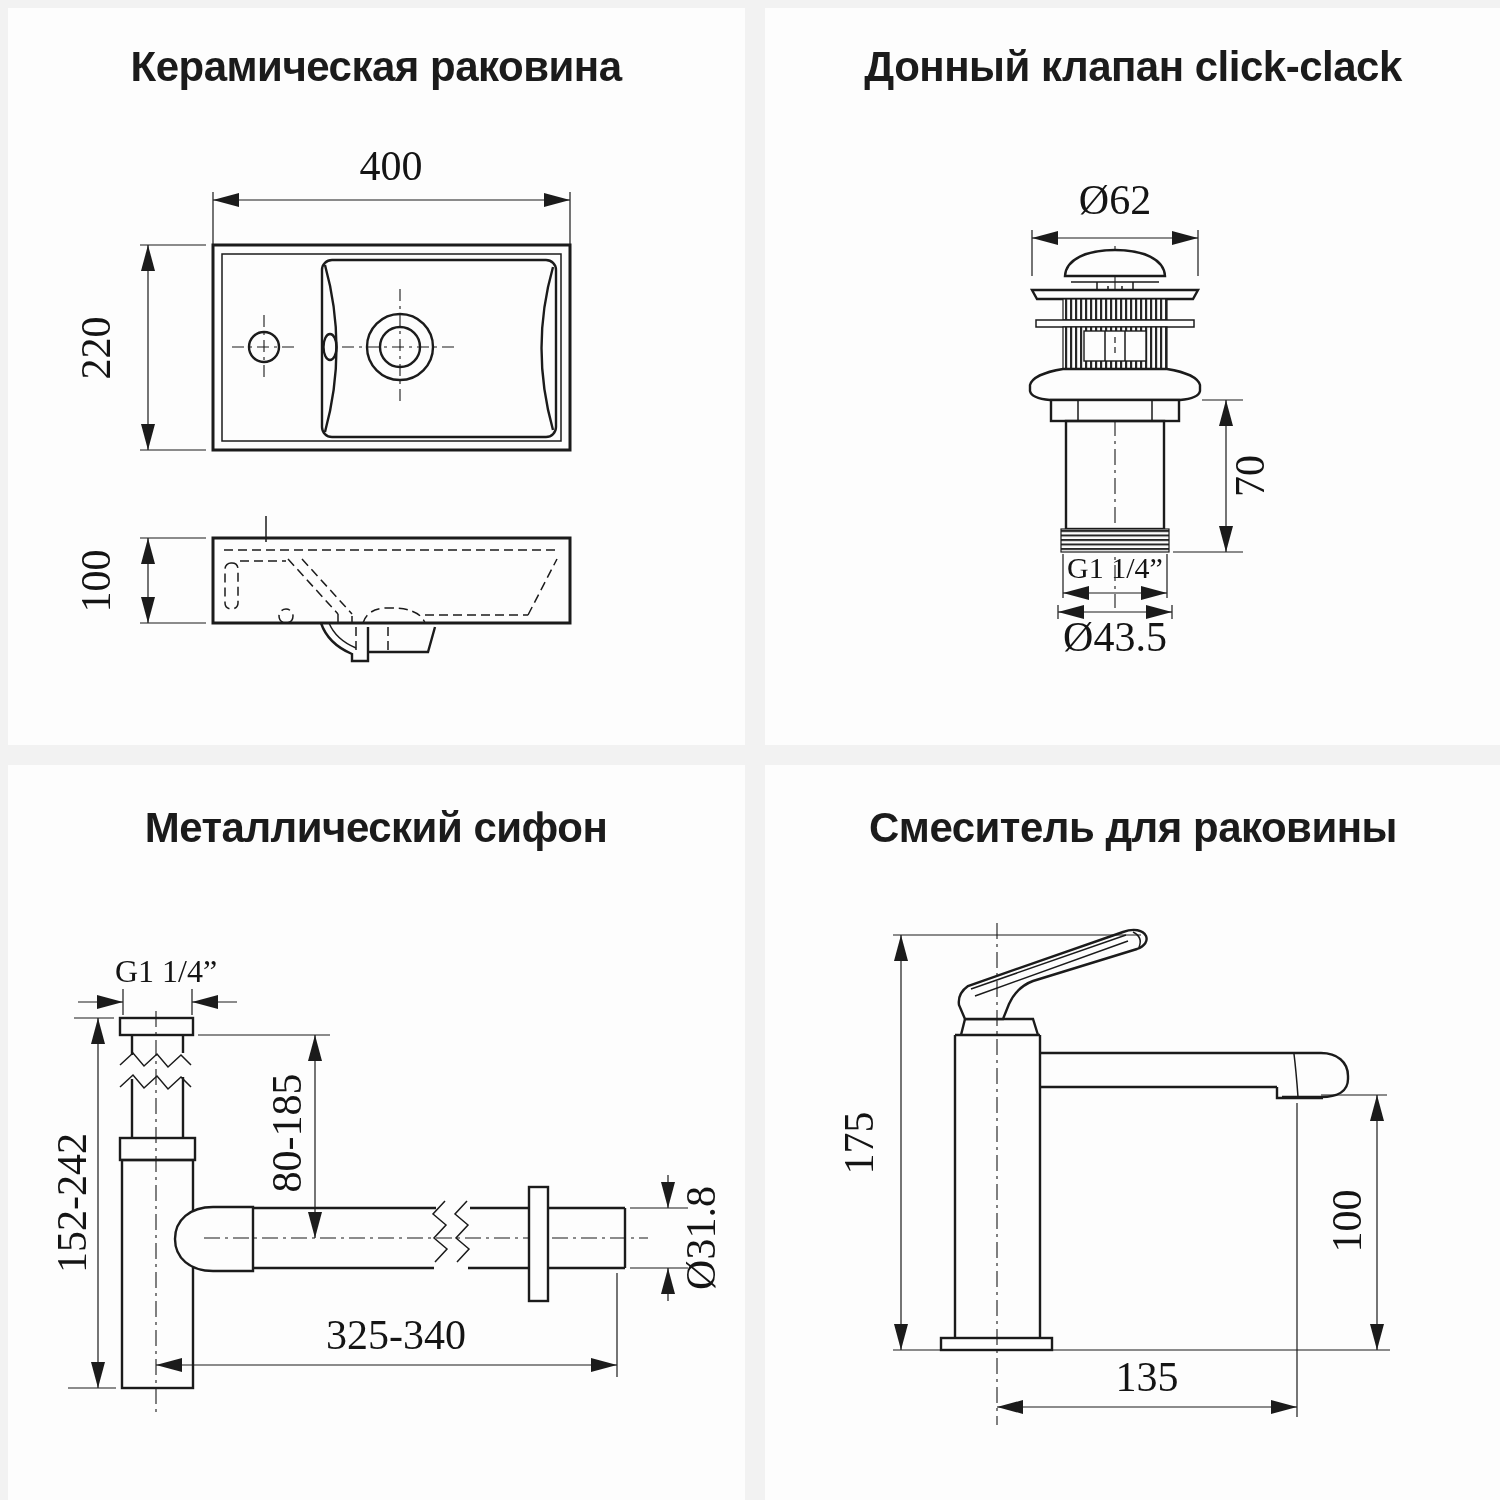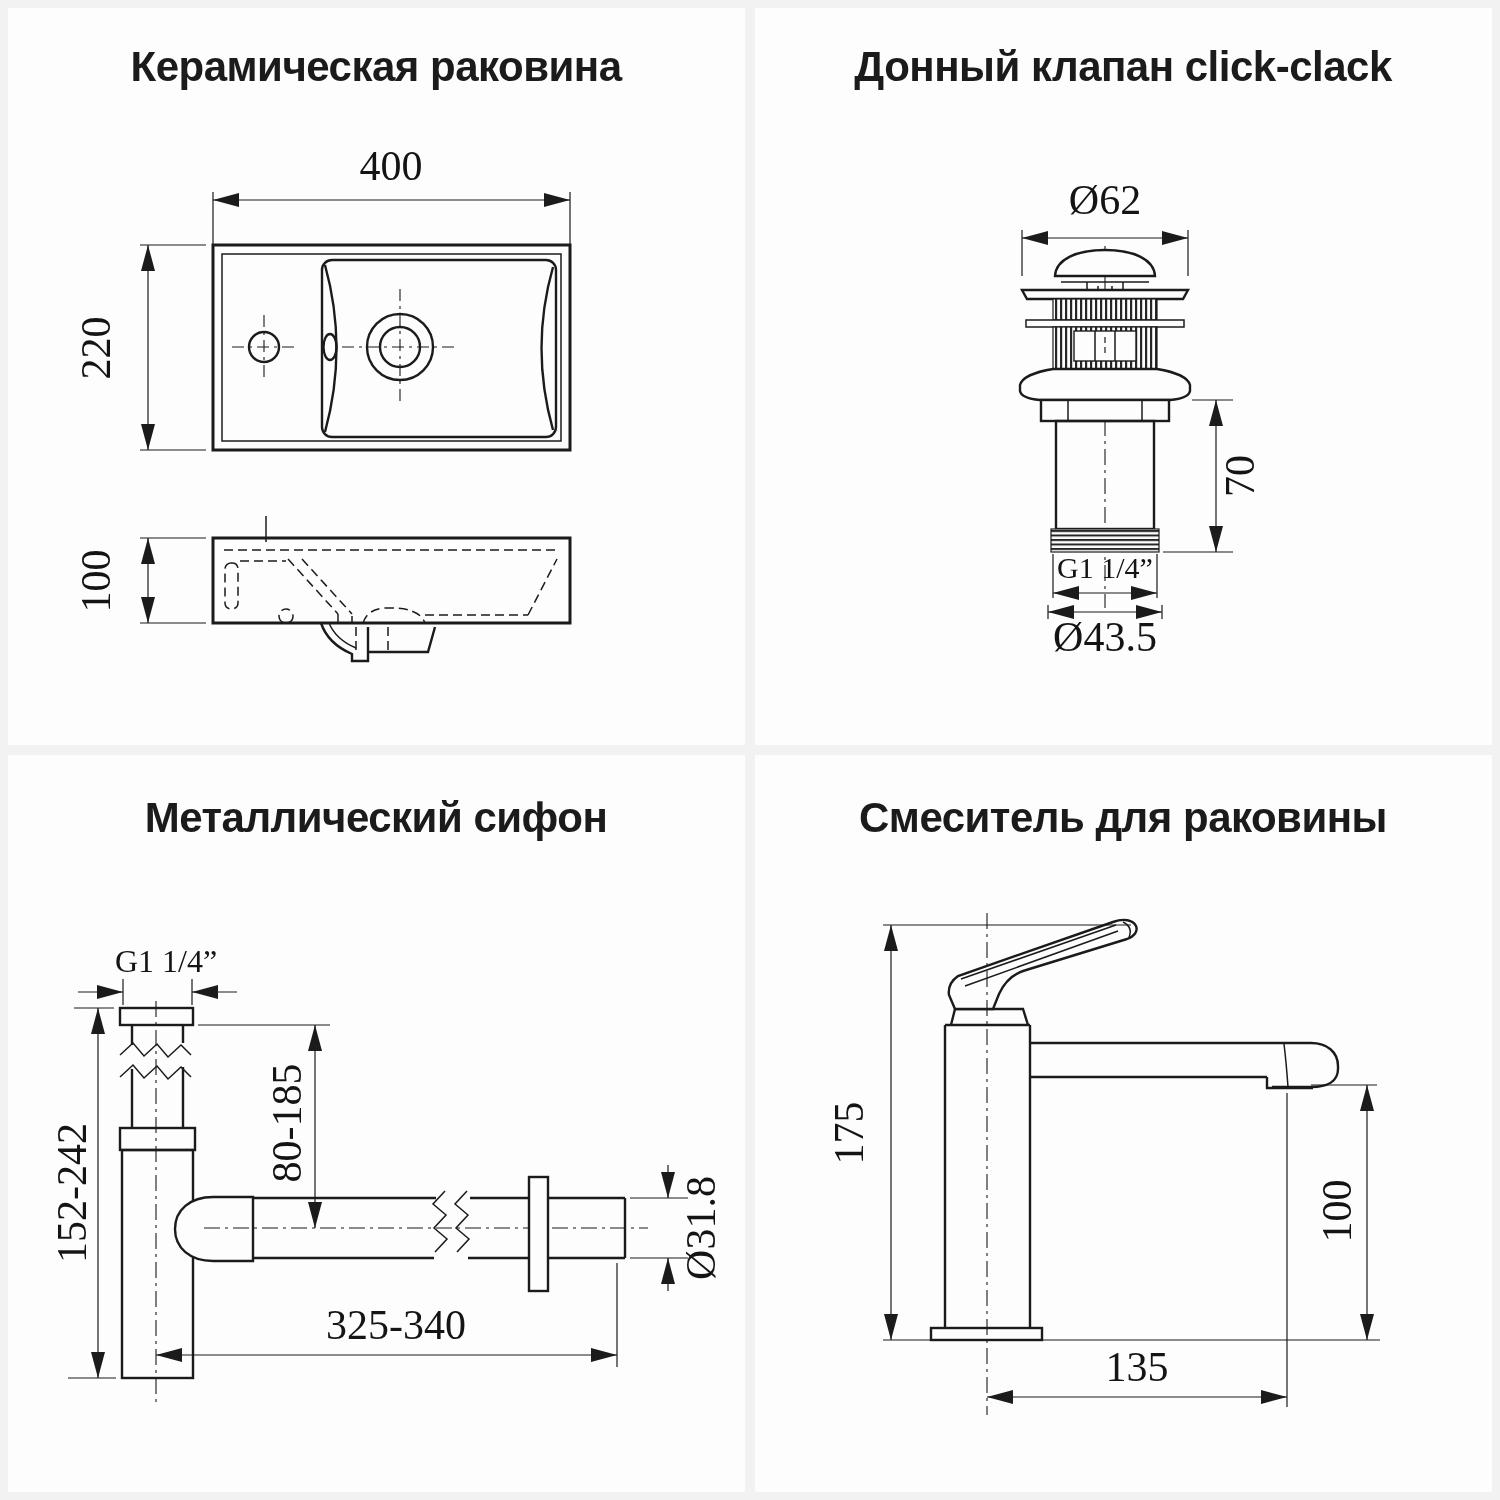--- a/index.html
+++ b/index.html
@@ -3,21 +3,21 @@
 <meta charset="utf-8">
 <style>
   html,body{margin:0;padding:0;background:#f2f2f2;width:1500px;height:1500px;overflow:hidden;}
   #board{
     box-sizing:border-box;
     width:1500px;height:1374px;
     padding:8px;
     display:grid;
     grid-template-columns:737px 737px;
     grid-template-rows:737px 737px;
-    gap:10px;
+    gap:20px;
     background:#f2f2f2;
   }
   .card{background:#fdfdfd;position:relative;}
   svg{display:block;}
   .title{
     font-family:"Liberation Sans", sans-serif;
     font-weight:700;
     font-size:42px;
     letter-spacing:-0.5px;
     fill:#1b1b1b;

